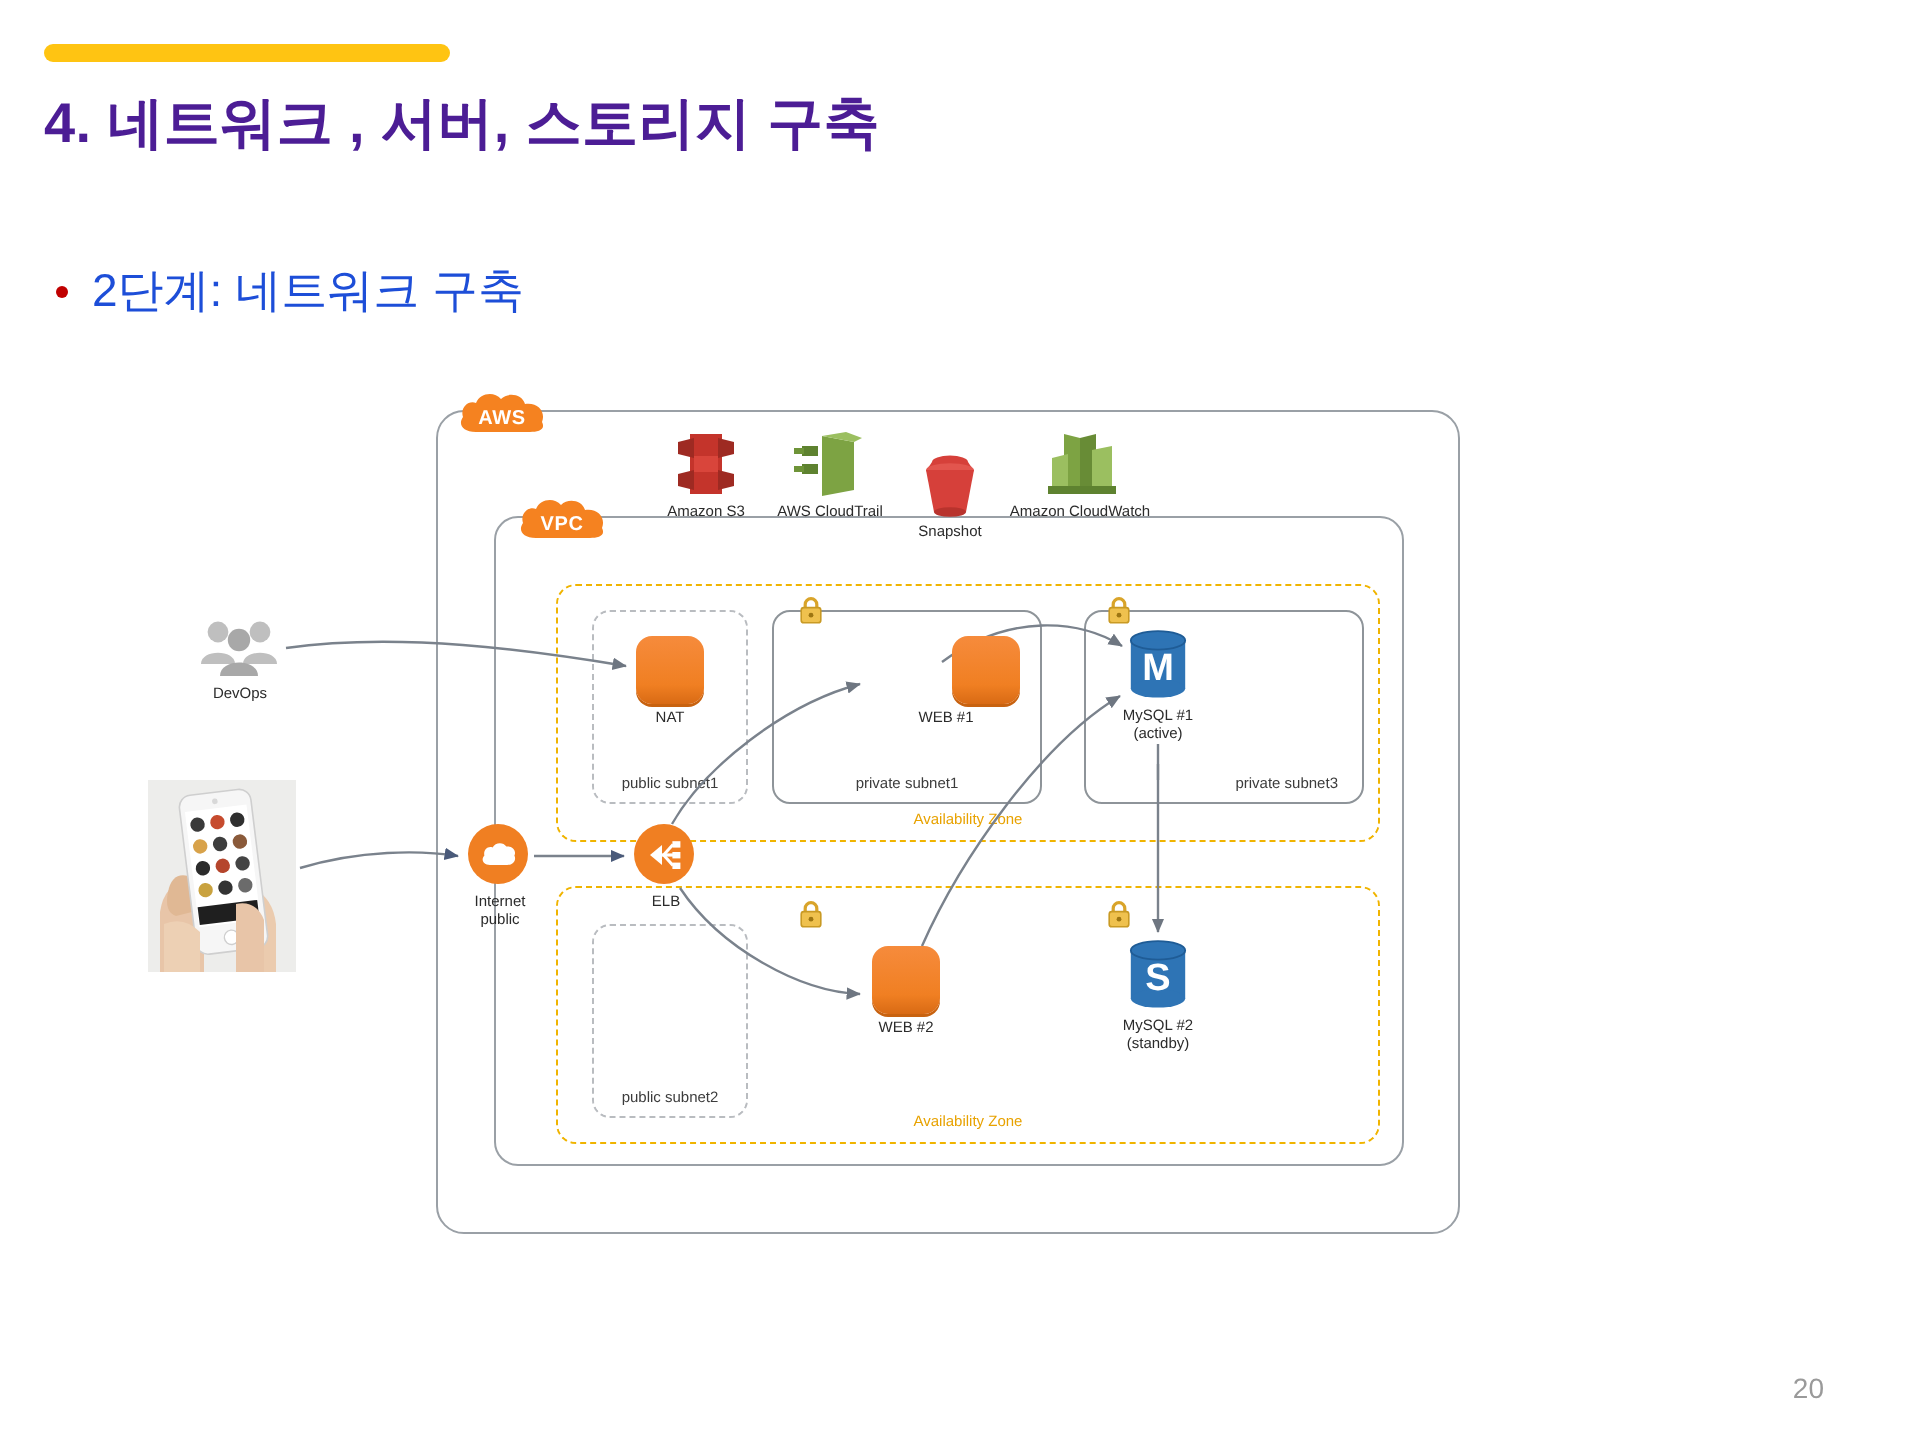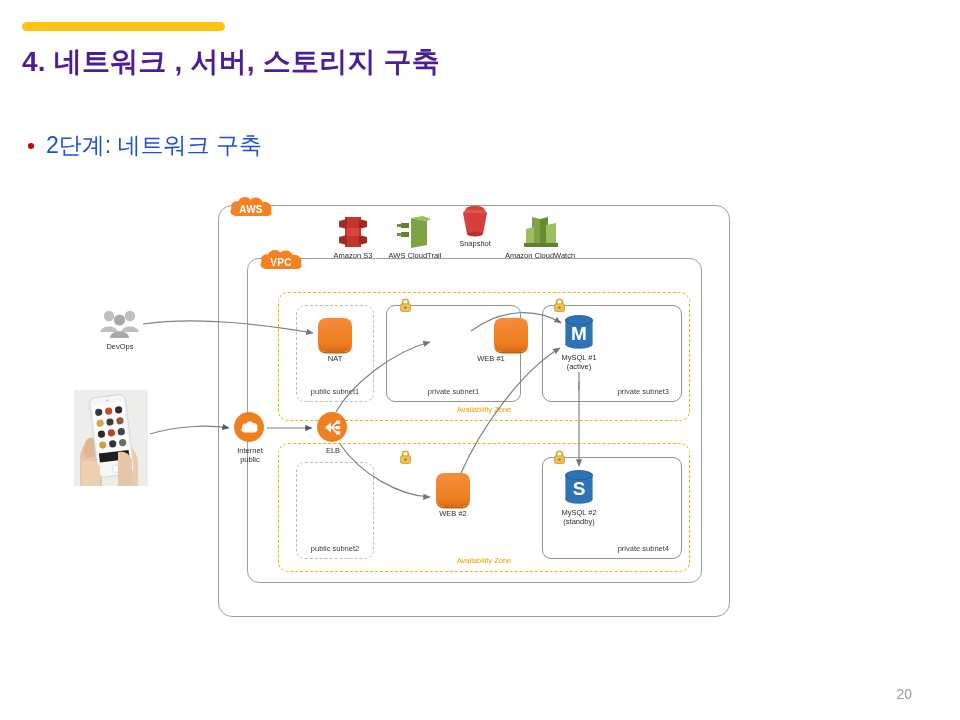--- a/index.html
+++ b/index.html
@@ -264,21 +264,21 @@
         <path d="M18 3 L34 6 L34 30 L18 33 Z" fill="#7DA343"></path>
         <path d="M18 3 L30 1 L38 4 L34 6 Z" fill="#9BBF60"></path>
         <rect x="8" y="8" width="8" height="5" fill="#5E8230"></rect>
         <rect x="8" y="17" width="8" height="5" fill="#5E8230"></rect>
         <rect x="4" y="9" width="5" height="3" fill="#6E9438"></rect>
         <rect x="4" y="18" width="5" height="3" fill="#6E9438"></rect>
       </svg>
       <span class="svc-label">AWS CloudTrail</span>
     </div>
 
-    <div class="svc" style="left:432px; top:203px; width:44px; height:48px;">
+    <div class="svc" style="left:432px; top:225px; width:44px; height:48px;">
       <svg width="44" height="34" viewBox="0 0 44 34" xmlns="http://www.w3.org/2000/svg">
         <ellipse cx="22" cy="6" rx="9" ry="3.2" fill="#D6403A"></ellipse>
         <path d="M13 6 L11 9 L33 9 L31 6 Z" fill="#D6403A"></path>
         <ellipse cx="22" cy="10" rx="12" ry="3.4" fill="#E2554E"></ellipse>
         <path d="M10 10 L14 31 L30 31 L34 10 Z" fill="#D6403A"></path>
         <ellipse cx="22" cy="31" rx="8" ry="2.4" fill="#B8332D"></ellipse>
       </svg>
       <span class="svc-label">Snapshot</span>
     </div>
 
@@ -374,23 +374,20 @@
     </div>
     <div class="dgbox subnet private sn-priv1">
       <span class="subnet-label">private subnet1</span>
     </div>
     <div class="dgbox subnet private sn-priv3">
       <span class="subnet-label" style="text-align:right; right:12px; left:auto;">private subnet3</span>
     </div>
     <div class="dgbox subnet public sn-pub2">
       <span class="subnet-label">public subnet2</span>
     </div>
-    <div class="dgbox subnet private sn-priv4">
-      <span class="subnet-label" style="text-align:right; right:12px; left:auto;">private subnet4</span>
-    </div>
 
     <div class="padlock" style="left:399px; top:298px;">
       <svg width="13" height="15" viewBox="0 0 13 15" xmlns="http://www.w3.org/2000/svg">
         <path d="M3.6 6 V4.2 A2.9 2.9 0 0 1 9.4 4.2 V6" stroke="#D9A42A" stroke-width="1.6" fill="none"></path>
         <rect x="1.6" y="5.8" width="9.8" height="7.6" rx="1.3" fill="#EFC14E" stroke="#C99A24" stroke-width="0.8"></rect>
         <circle cx="6.5" cy="9.6" r="1.2" fill="#9E7612"></circle>
       </svg>
     </div>
     <div class="padlock" style="left:553px; top:298px;">
       <svg width="13" height="15" viewBox="0 0 13 15" xmlns="http://www.w3.org/2000/svg">
@@ -412,21 +409,21 @@
         <rect x="1.6" y="5.8" width="9.8" height="7.6" rx="1.3" fill="#EFC14E" stroke="#C99A24" stroke-width="0.8"></rect>
         <circle cx="6.5" cy="9.6" r="1.2" fill="#9E7612"></circle>
       </svg>
     </div>
 
     <div class="node" style="left:318px; top:318px;">
       <div class="compute"></div>
       <span class="node-label" style="top:36px;">NAT</span>
     </div>
 
-    <div class="node" style="left:454px; top:318px;padding-left:40px;">
+    <div class="node" style="left:436px; top:318px;padding-left:40px;">
       <div class="compute"></div>
       <span class="node-label" style="top:36px;">WEB #1</span>
     </div>
 
     <div class="node" style="left:564px; top:315px;">
       <svg class="db-cyl" viewBox="0 0 30 36" xmlns="http://www.w3.org/2000/svg">
         <ellipse cx="15" cy="5.2" rx="13.6" ry="4.6" fill="#2E74B5"></ellipse>
         <rect x="1.4" y="5.2" width="27.2" height="24" fill="#2E74B5"></rect>
         <ellipse cx="15" cy="29.2" rx="13.6" ry="4.6" fill="#2E74B5"></ellipse>
         <ellipse cx="15" cy="5.2" rx="13.6" ry="4.6" fill="none" stroke="#1F5C96" stroke-width="0.9"></ellipse>

